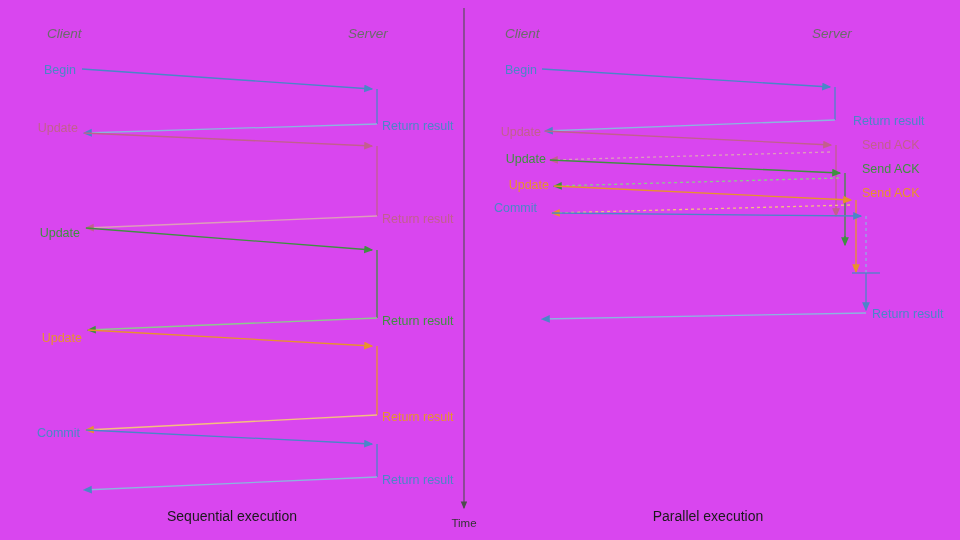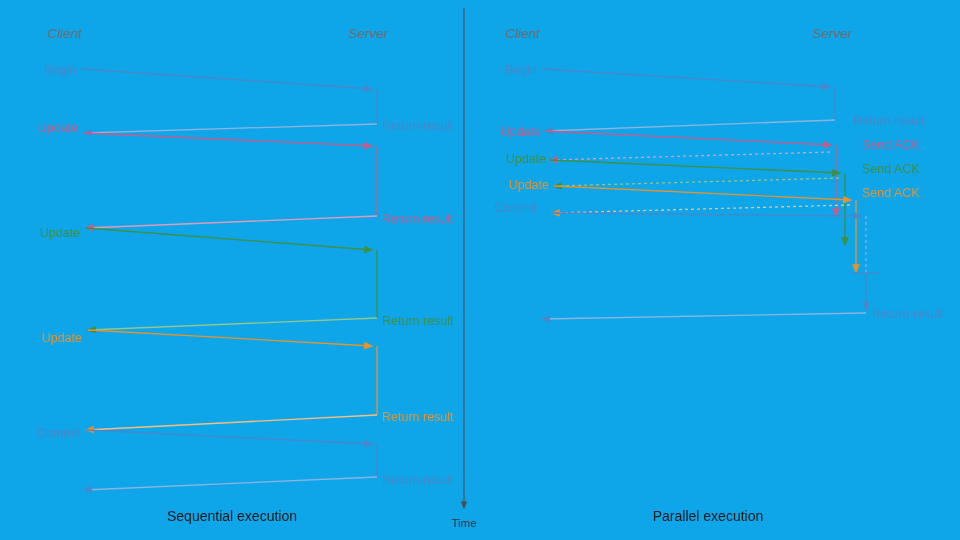--- a/index.html
+++ b/index.html
@@ -1,18 +1,18 @@
 <!DOCTYPE html>
 <html><head>
 <meta charset="utf-8">
 <style>
   html,body{margin:0;padding:0;background:#ffffff;}
   body{width:960px;height:540px;overflow:hidden;
        font-family:"Liberation Sans","DejaVu Sans",sans-serif;}
-  #stage{position:relative;width:960px;height:540px;background:#0ea5e9;}
+  #stage{position:relative;width:960px;height:540px;background:#d946ef;}
   svg{position:absolute;top:0;left:0;width:960px;height:540px;}
   .hdr{font-style:italic;font-size:13.5px;fill:#6b6b6b;}
   .lbl{font-size:12.5px;}
   .cap{font-size:14px;fill:#1a1a1a;}
   .timelbl{font-size:11.5px;fill:#333;}
 </style>
 </head>
 <body>
 
 <div id="stage">

